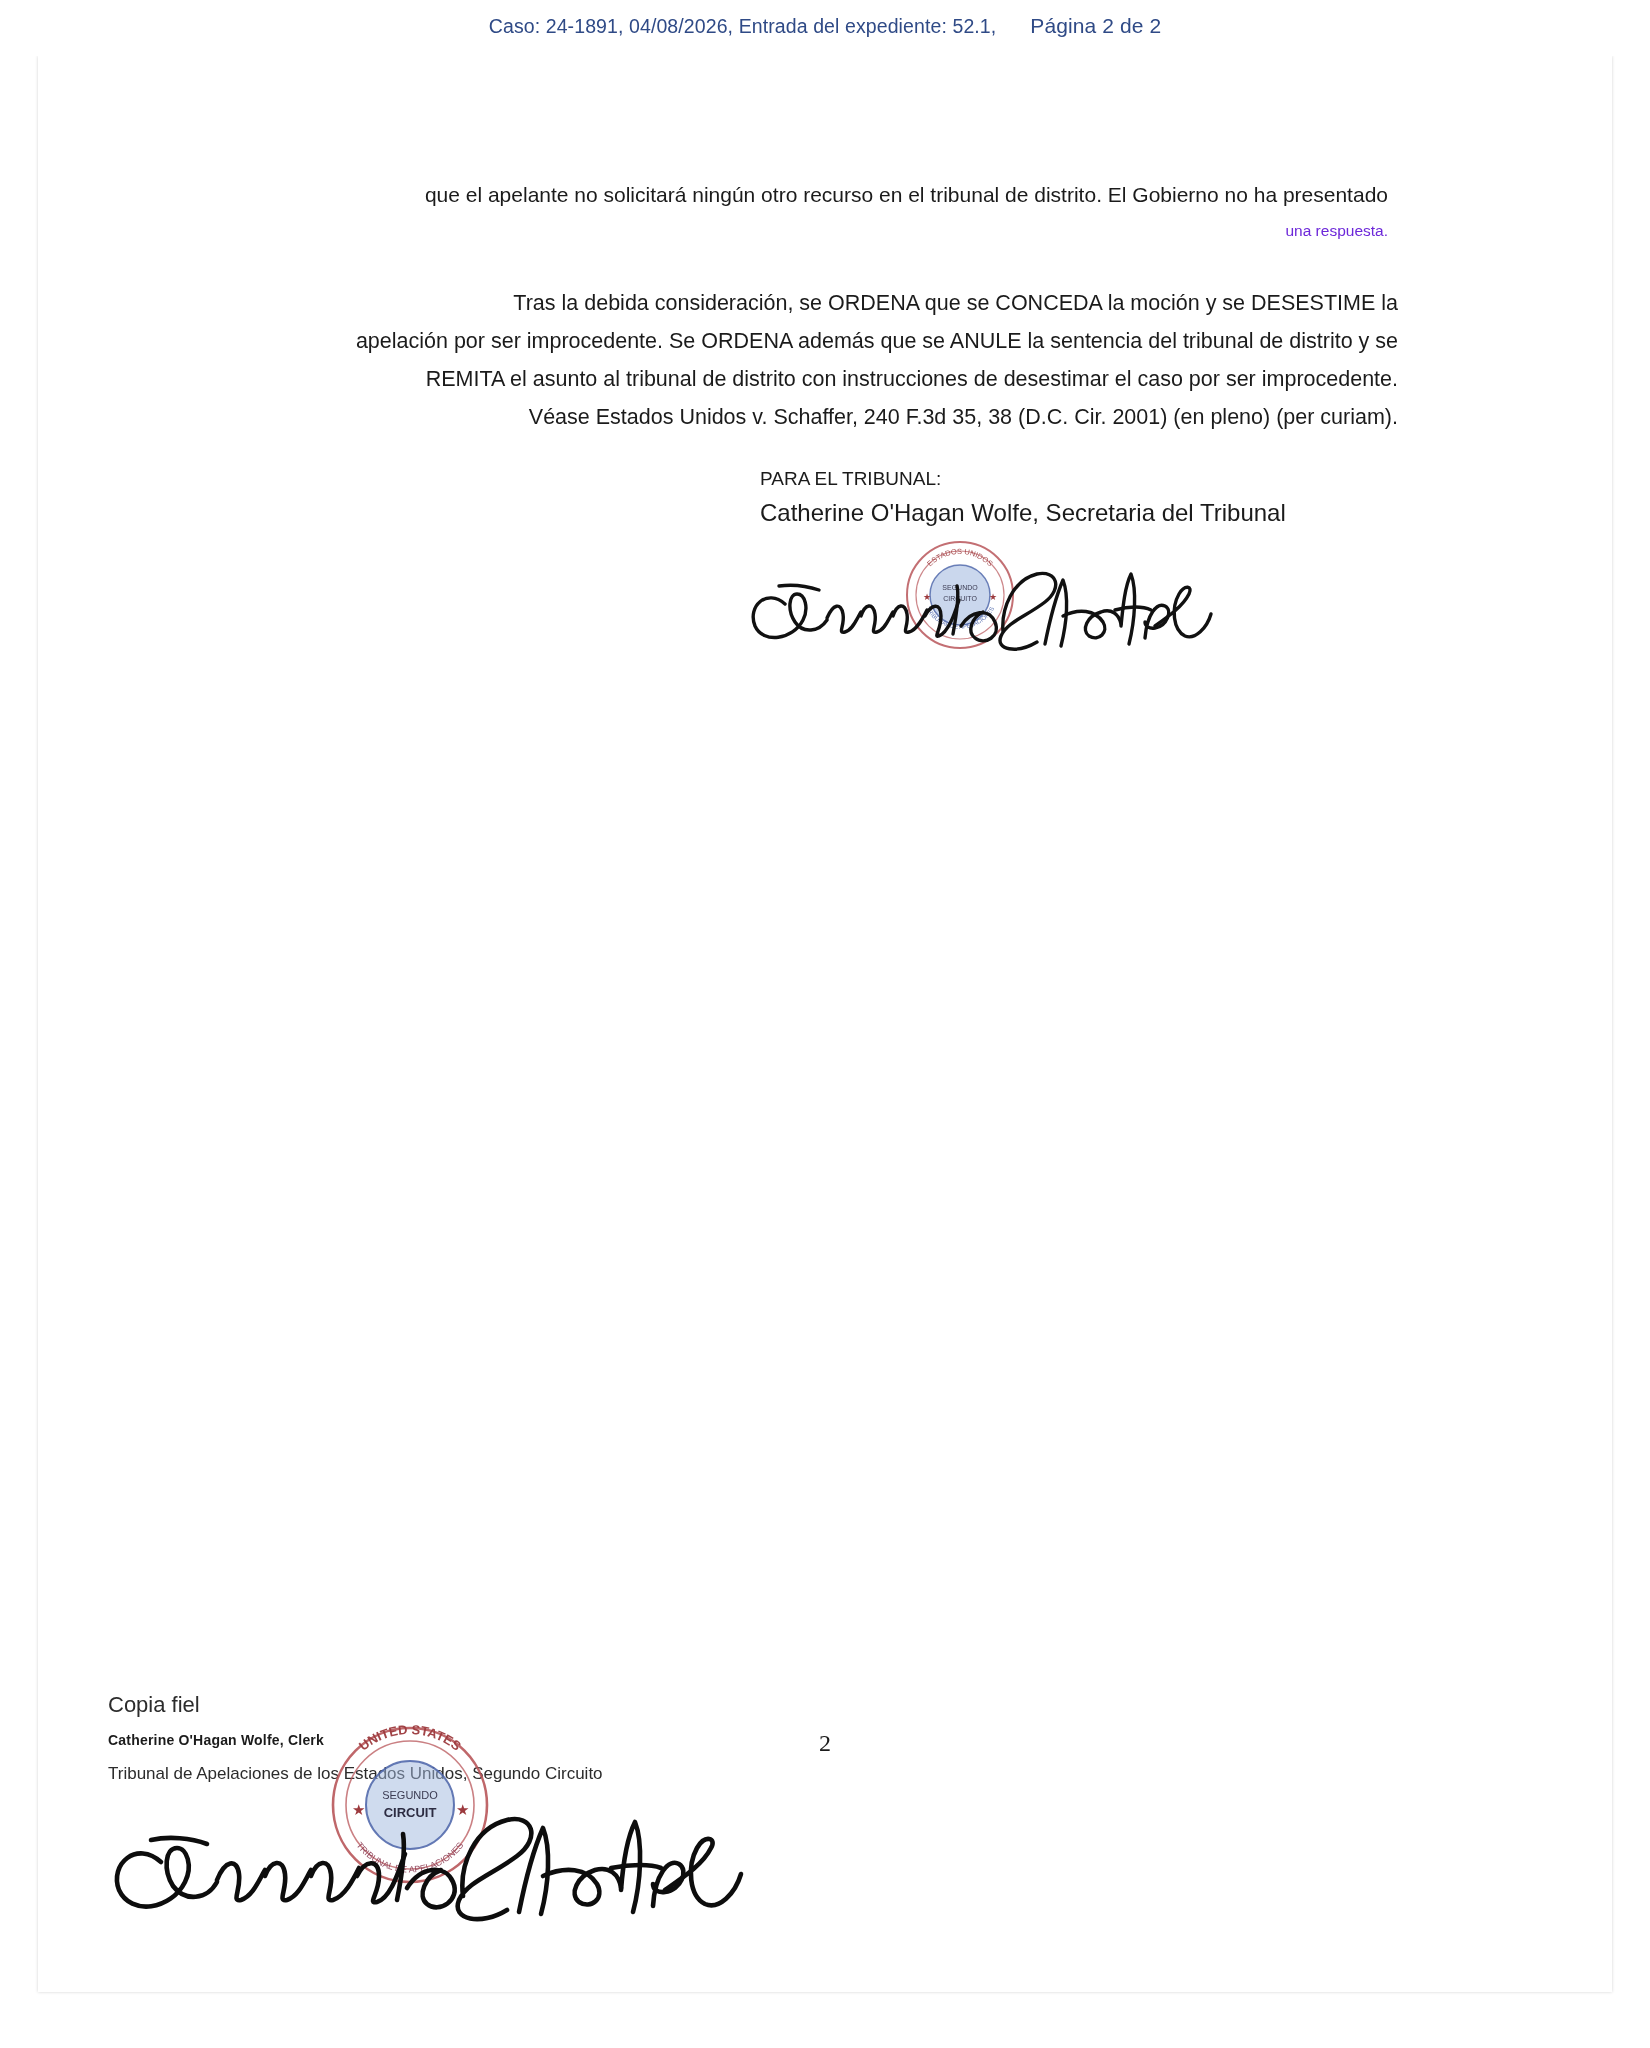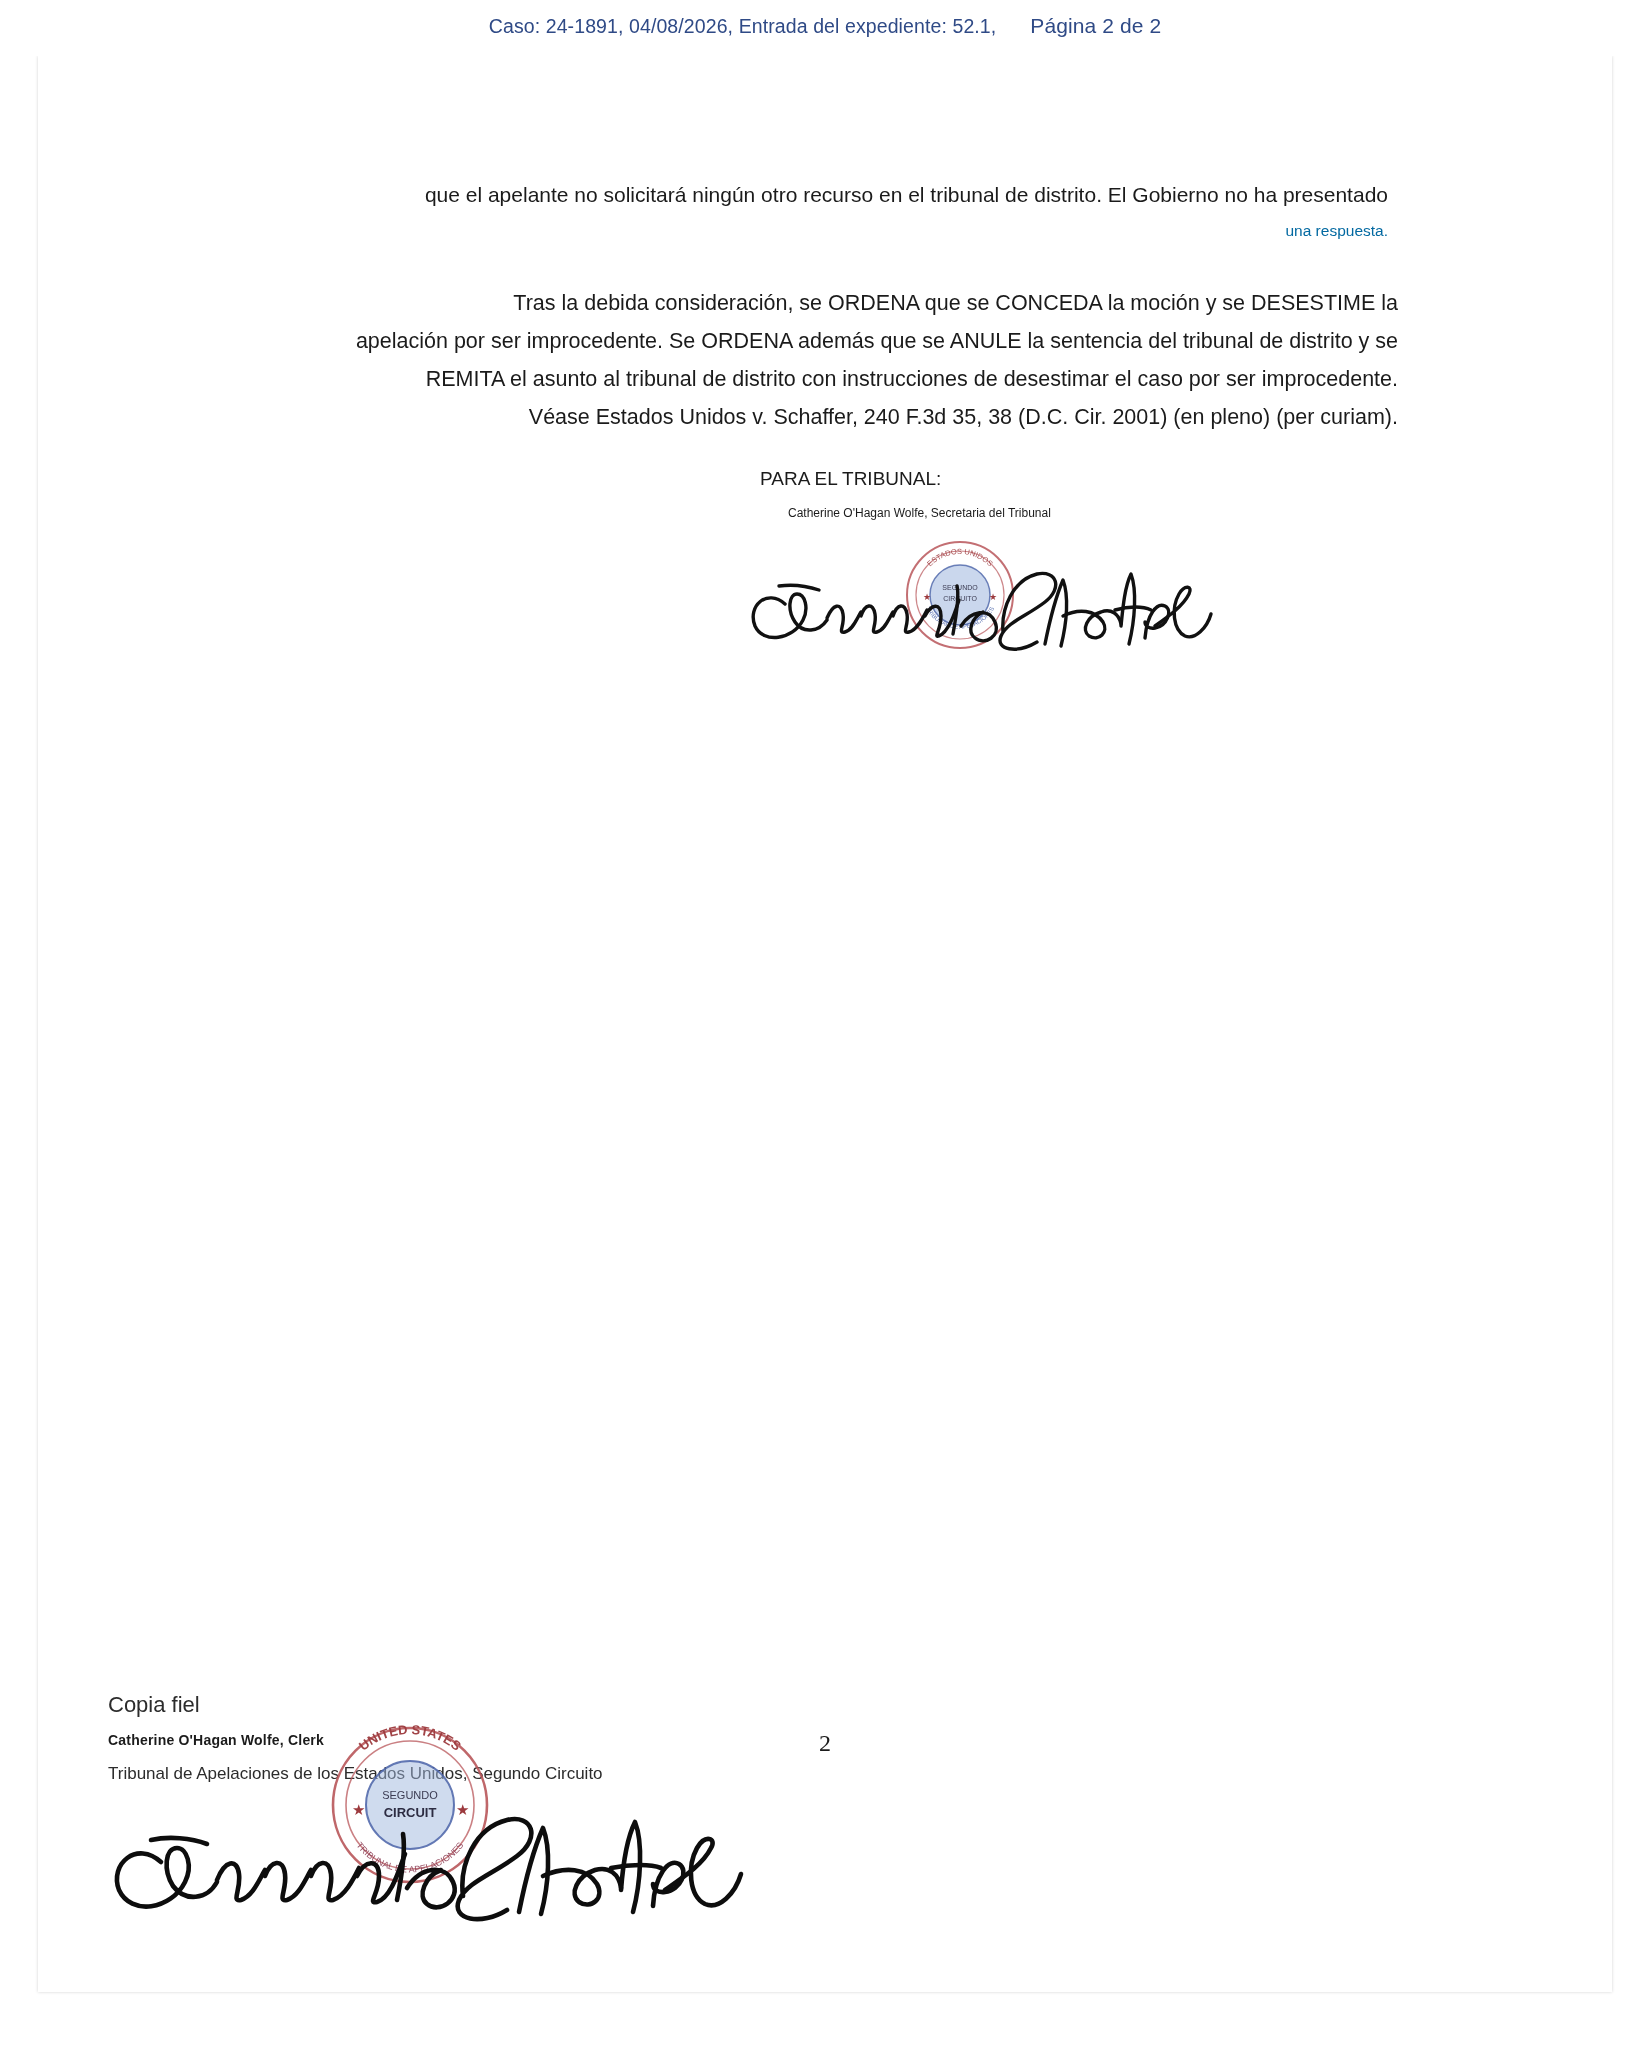--- a/index.html
+++ b/index.html
@@ -71,21 +71,21 @@
   .para1 {
     left: 218px;
     top: 178px;
     width: 1170px;
     font-size: 21px;
     line-height: 34px;
   }
   .para1 .cont {
     display: block;
     font-size: 15.5px;
-    color: #0369a1;
+    color: #6d28d9;
     margin-top: 2px;
     margin-left: 2px;
   }
 
   .para2 {
     left: 208px;
     top: 284px;
     width: 1190px;
     font-size: 21.5px;
     line-height: 38px;
@@ -97,21 +97,21 @@
   }
 
   .signblock {
     position: absolute;
     left: 760px;
     top: 462px;
     font-size: 19px;
     line-height: 34px;
     color: #1b1b1b;
   }
-  .signblock .line2 { font-size: 12px; margin-left: 28px; }
+  .signblock .line2 { font-size: 24px; }
 
   
   .sig-wrap {
     position: absolute;
   }
   .sig-top {
     left: 745px;
     top: 560px;
     width: 510px;
     height: 110px;

